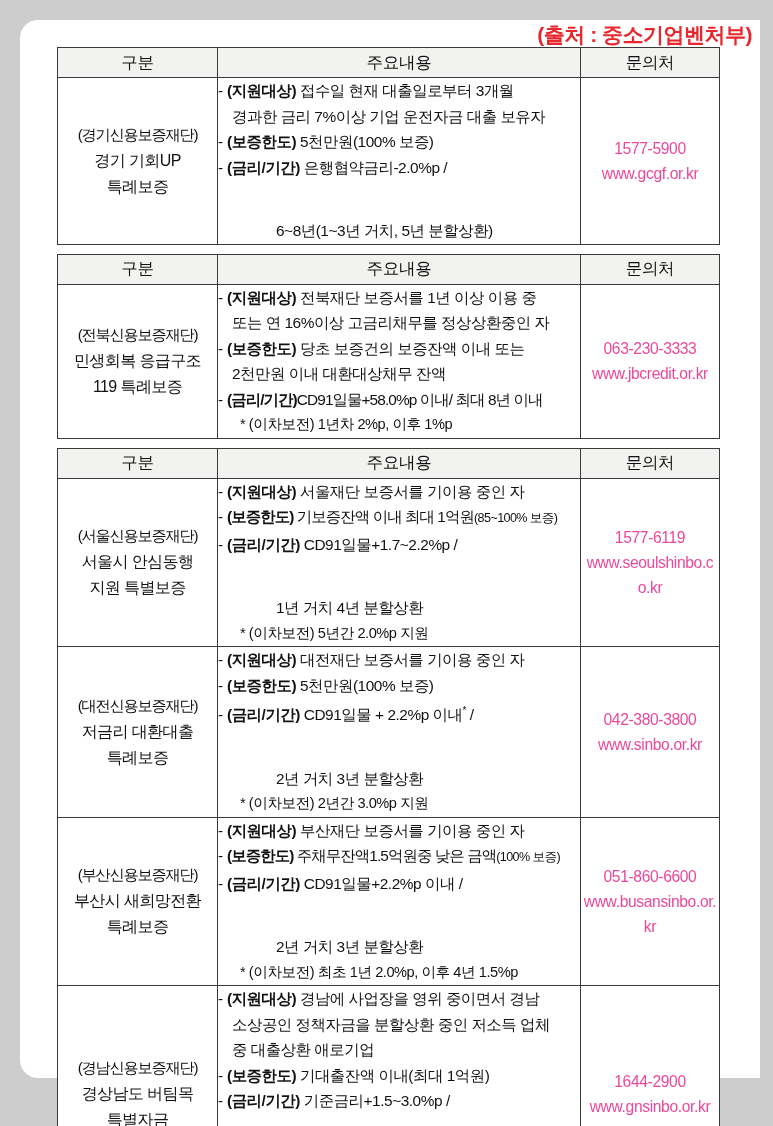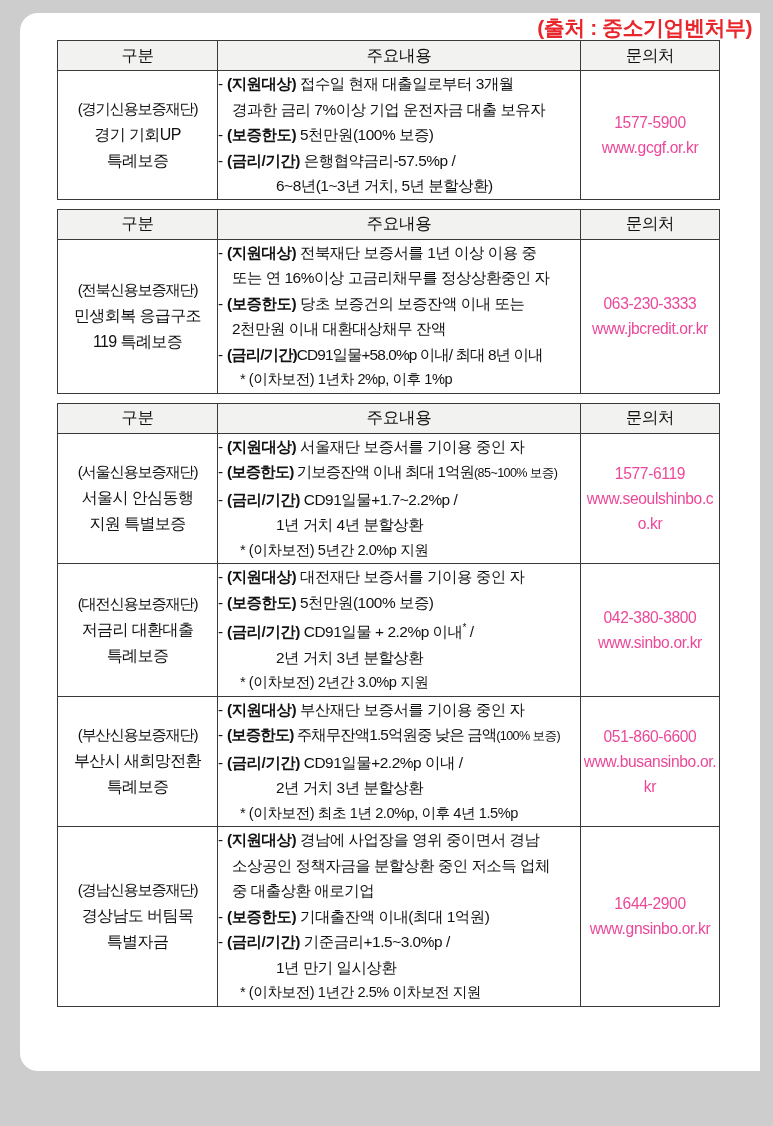--- a/index.html
+++ b/index.html
@@ -7,21 +7,21 @@
     margin: 0; padding: 0;
   }
   body {
     width: 773px; height: 1126px;
     background: #cdcdcd;
     font-family: "Liberation Sans", "DejaVu Sans", sans-serif;
     overflow: hidden;
   }
   .page-card {
     position: absolute;
-    left: 20px; top: 13px;
+    left: 20px; top: 20px;
     width: 740px; height: 1058px;
     background: #ffffff;
     border-radius: 18px 0 0 18px;
   }
   .source-line {
     position: absolute;
     right: 0px; top: 0px;
     width: 100%;
     text-align: right;
     padding-right: 8px;
@@ -94,21 +94,21 @@
     color: #ec4899;
     line-height: 25px;
     letter-spacing: -0.35px;
     padding: 3px 4px;
     word-break: break-all;
   }
   .bullet-line { display: block; white-space: nowrap; }
   .lbl { font-weight: bold; margin-top: 28px; }
   .dash { display: inline-block; width: 9px; }
   .indent { display: block; padding-left: 14px; white-space: nowrap; }
-  .indent-c { display: block; padding-left: 58px; white-space: nowrap; }
+  .indent-c { display: block; padding-left: 58px; white-space: nowrap; margin-top: 38px; }
   .note { display: block; padding-left: 22px; font-size: 14.6px; white-space: nowrap; }
   .sm { font-size: 12.6px; letter-spacing: -0.6px; }
   .tight { letter-spacing: -0.9px; }
   sup.star { font-size: 10px; vertical-align: super; }
 </style>
 </head>
 <body>
 
 <div class="page-card">
 
@@ -133,21 +133,21 @@
         <tr>
           <td class="gubun">
             <span class="org">(경기신용보증재단)</span>
             <span class="pname">경기 기회UP</span>
             <span class="pname">특례보증</span>
           </td>
           <td class="naeyong">
             <span class="bullet-line"><span class="dash">-</span><span class="lbl">(지원대상)</span> <span>접수일  현재  대출일로부터  3개월</span></span>
             <span class="indent">경과한 금리 7%이상 기업 운전자금 대출 보유자</span>
             <span class="bullet-line"><span class="dash">-</span><span class="lbl">(보증한도)</span> <span>5천만원(100% 보증)</span></span>
-            <span class="bullet-line"><span class="dash">-</span><span class="lbl">(금리/기간)</span> <span>은행협약금리-57.5%p /</span></span>
+            <span class="bullet-line"><span class="dash">-</span><span class="lbl">(금리/기간)</span> <span>은행협약금리-2.0%p /</span></span>
             <span class="indent-c">6~8년(1~3년 거치, 5년 분할상환)</span>
           </td>
           <td class="munui">
             <span>1577-5900</span><br>
             <span>www.gcgf.or.kr</span>
           </td>
         </tr>
       </tbody>
     </table>
 

